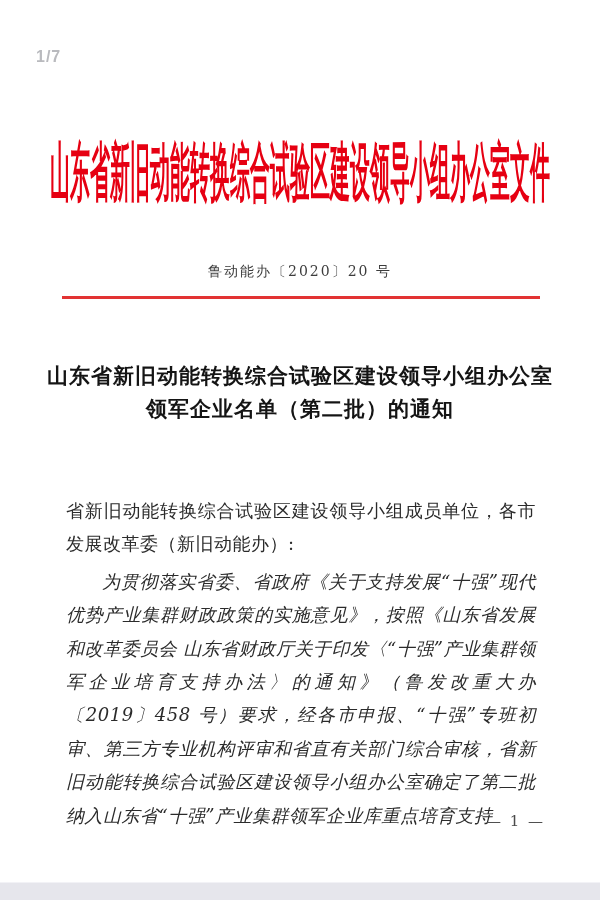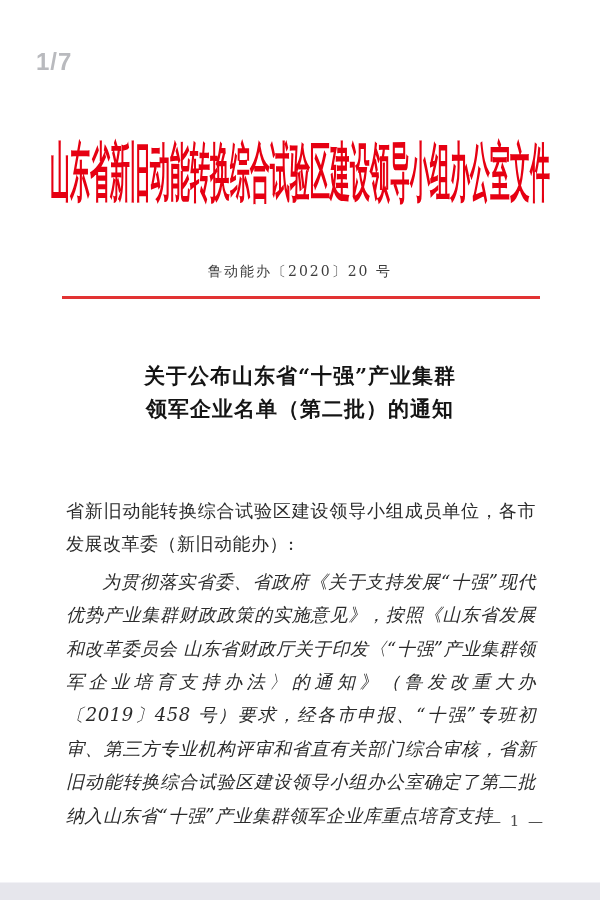--- a/index.html
+++ b/index.html
@@ -16,21 +16,21 @@
     width: 600px;
     height: 900px;
     background: #ffffff;
   }
   .page-indicator {
     position: absolute;
     left: 36px;
     top: 48px;
     font-family: "Liberation Sans", "DejaVu Sans", sans-serif;
     font-weight: bold;
-    font-size: 24px;
+    font-size: 16px;
     color: var(--muted_gray, #b9babe);
     letter-spacing: 1px;
   }
   .banner-title {
     position: absolute;
     left: 50%;
     top: 128px;
     white-space: nowrap;
     font-size: 40px;
     font-weight: bold;
@@ -112,21 +112,21 @@
 
   <div class="page-indicator">1/7</div>
 
   <div class="banner-title">山东省新旧动能转换综合试验区建设领导小组办公室文件</div>
 
   <div class="doc-number">鲁动能办〔2020〕20 号</div>
 
   <div class="red-rule"></div>
 
   <div class="doc-title">
-    <div>关于公布山东省“十强”产业集群</div>
+    <div>山东省新旧动能转换综合试验区建设领导小组办公室</div>
     <div>领军企业名单（第二批）的通知</div>
   </div>
 
   <div class="body-text">
     <p>省新旧动能转换综合试验区建设领导小组成员单位，各市发展改革委（新旧动能办）:</p>
     <p class="indent">为贯彻落实省委、省政府《关于支持发展“十强”现代优势产业集群财政政策的实施意见》，按照《山东省发展和改革委员会 山东省财政厅关于印发〈“十强”产业集群领军企业培育支持办法〉的通知》（鲁发改重大办〔2019〕458 号）要求，经各市申报、“十强”专班初审、第三方专业机构评审和省直有关部门综合审核，省新旧动能转换综合试验区建设领导小组办公室确定了第二批纳入山东省“十强”产业集群领军企业库重点培育支持</p>
   </div>
 
   <div class="page-number">— 1 —</div>
 

